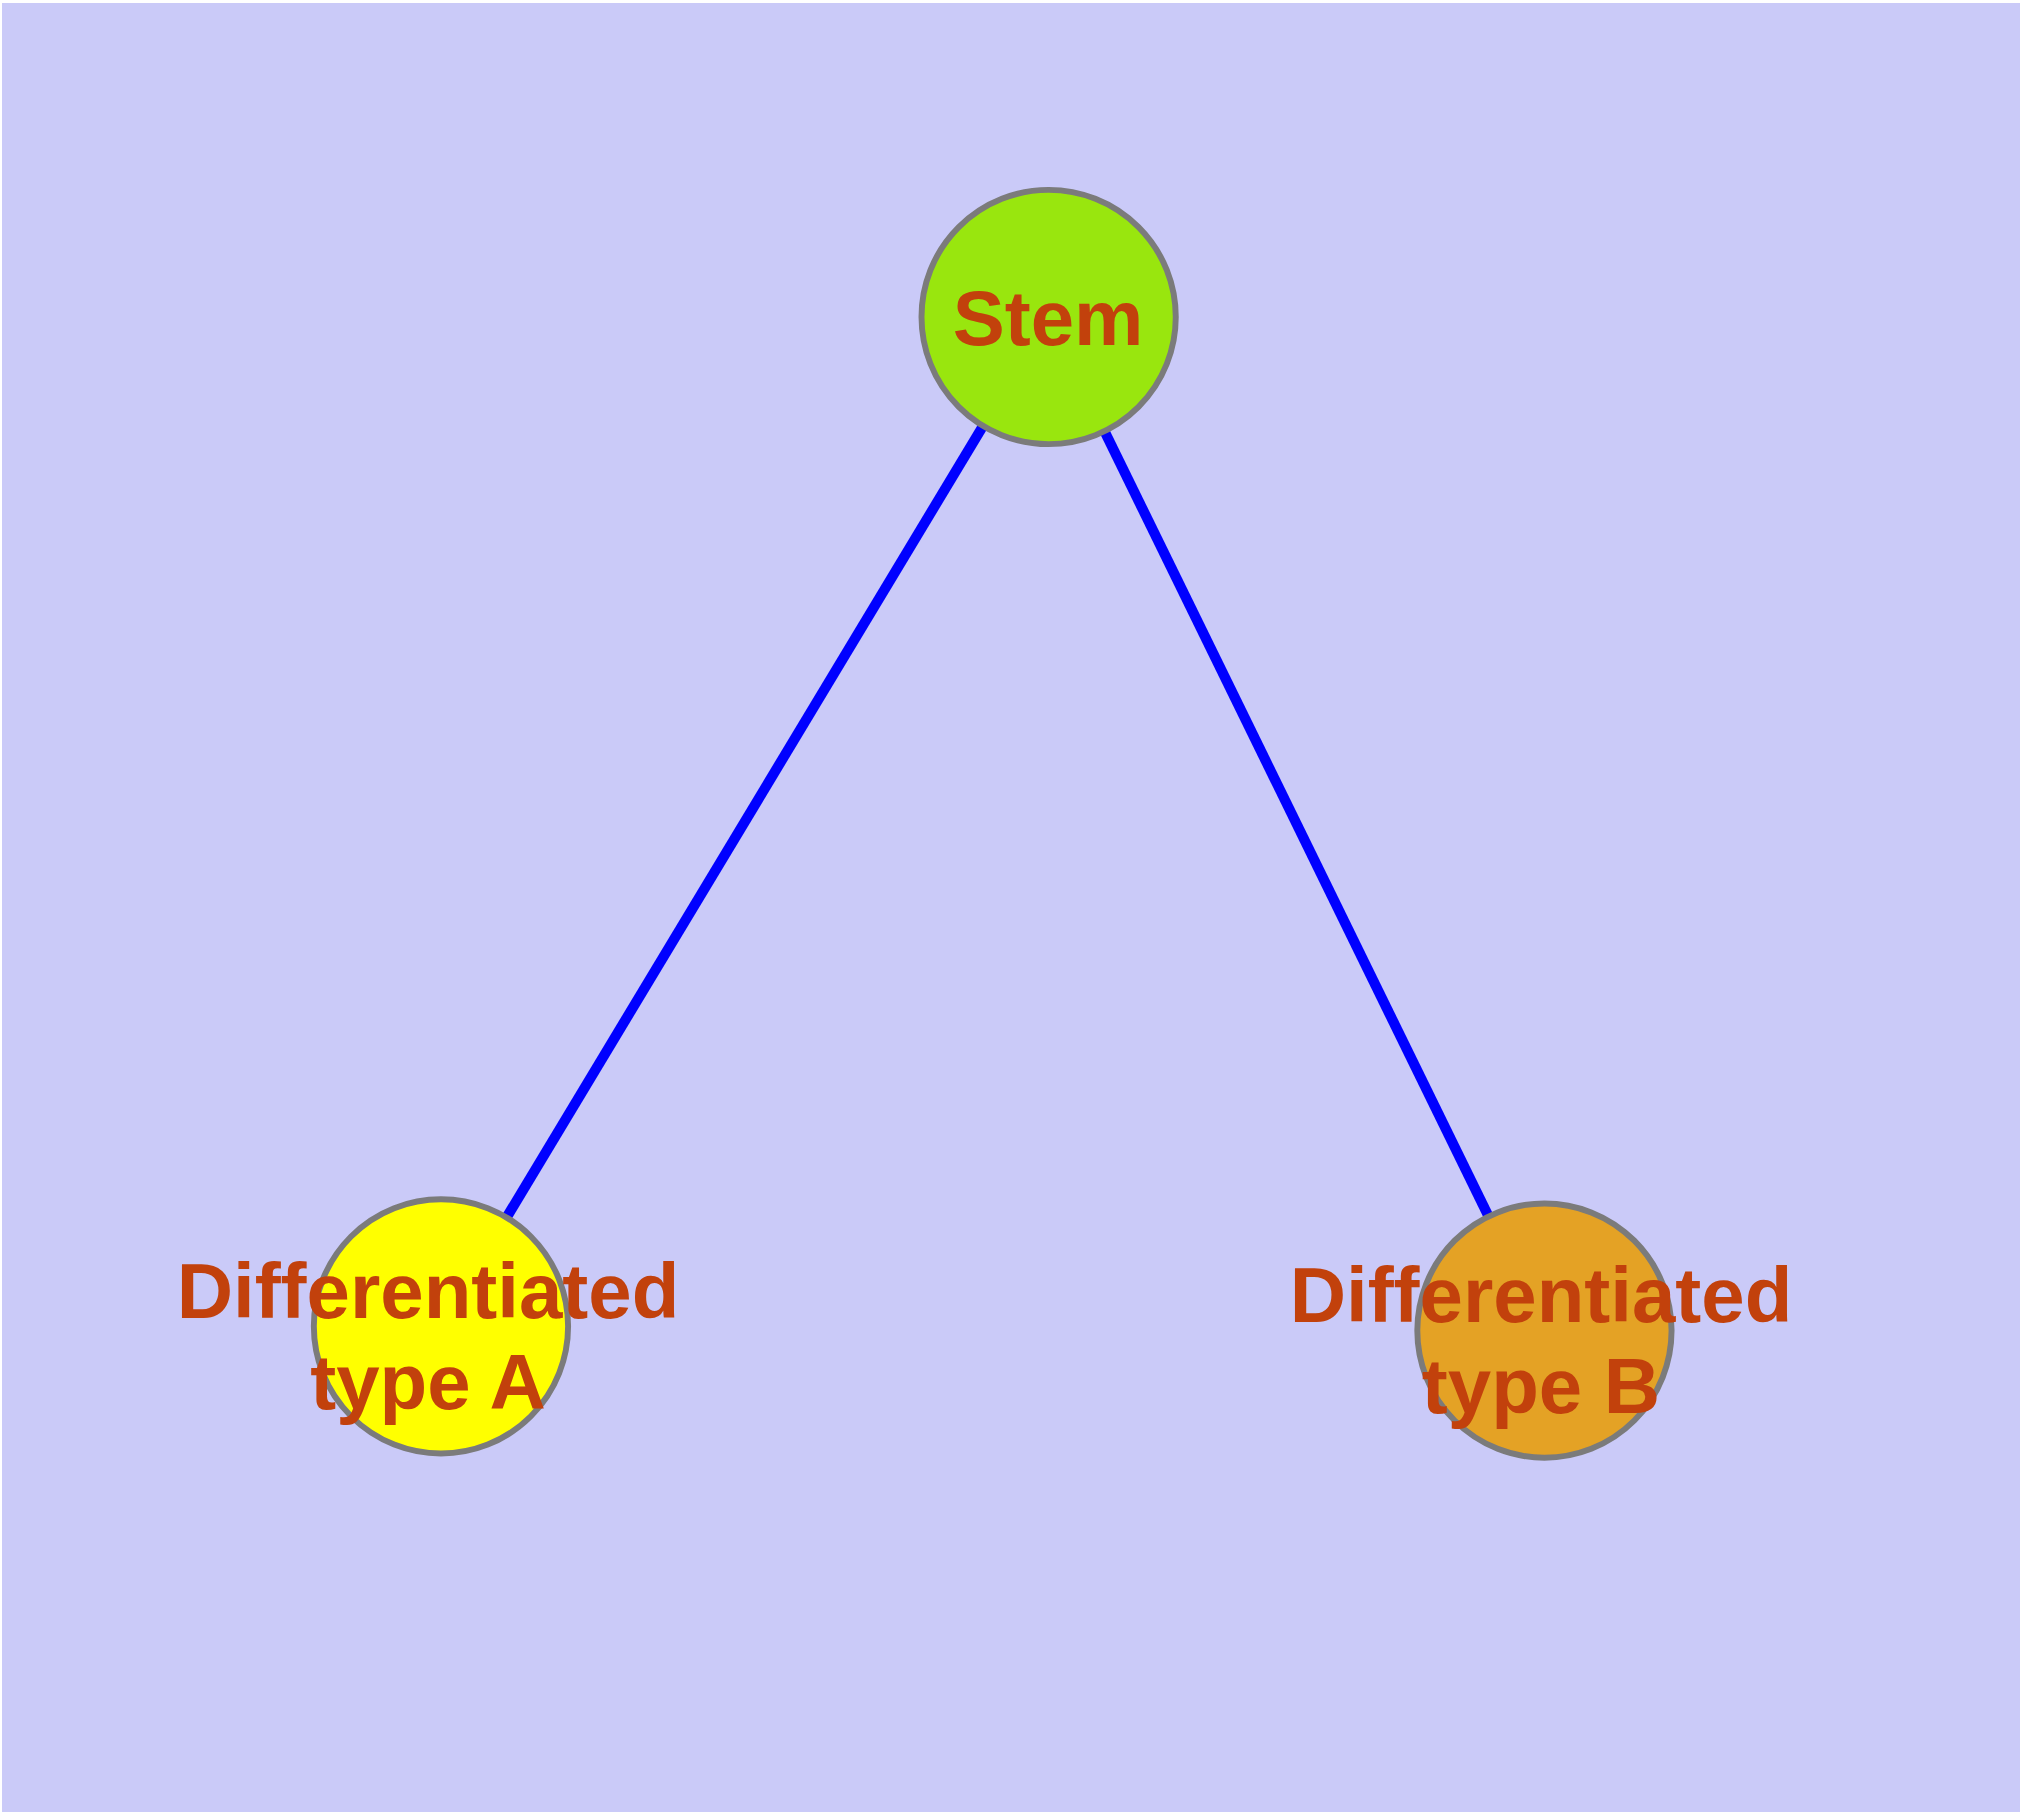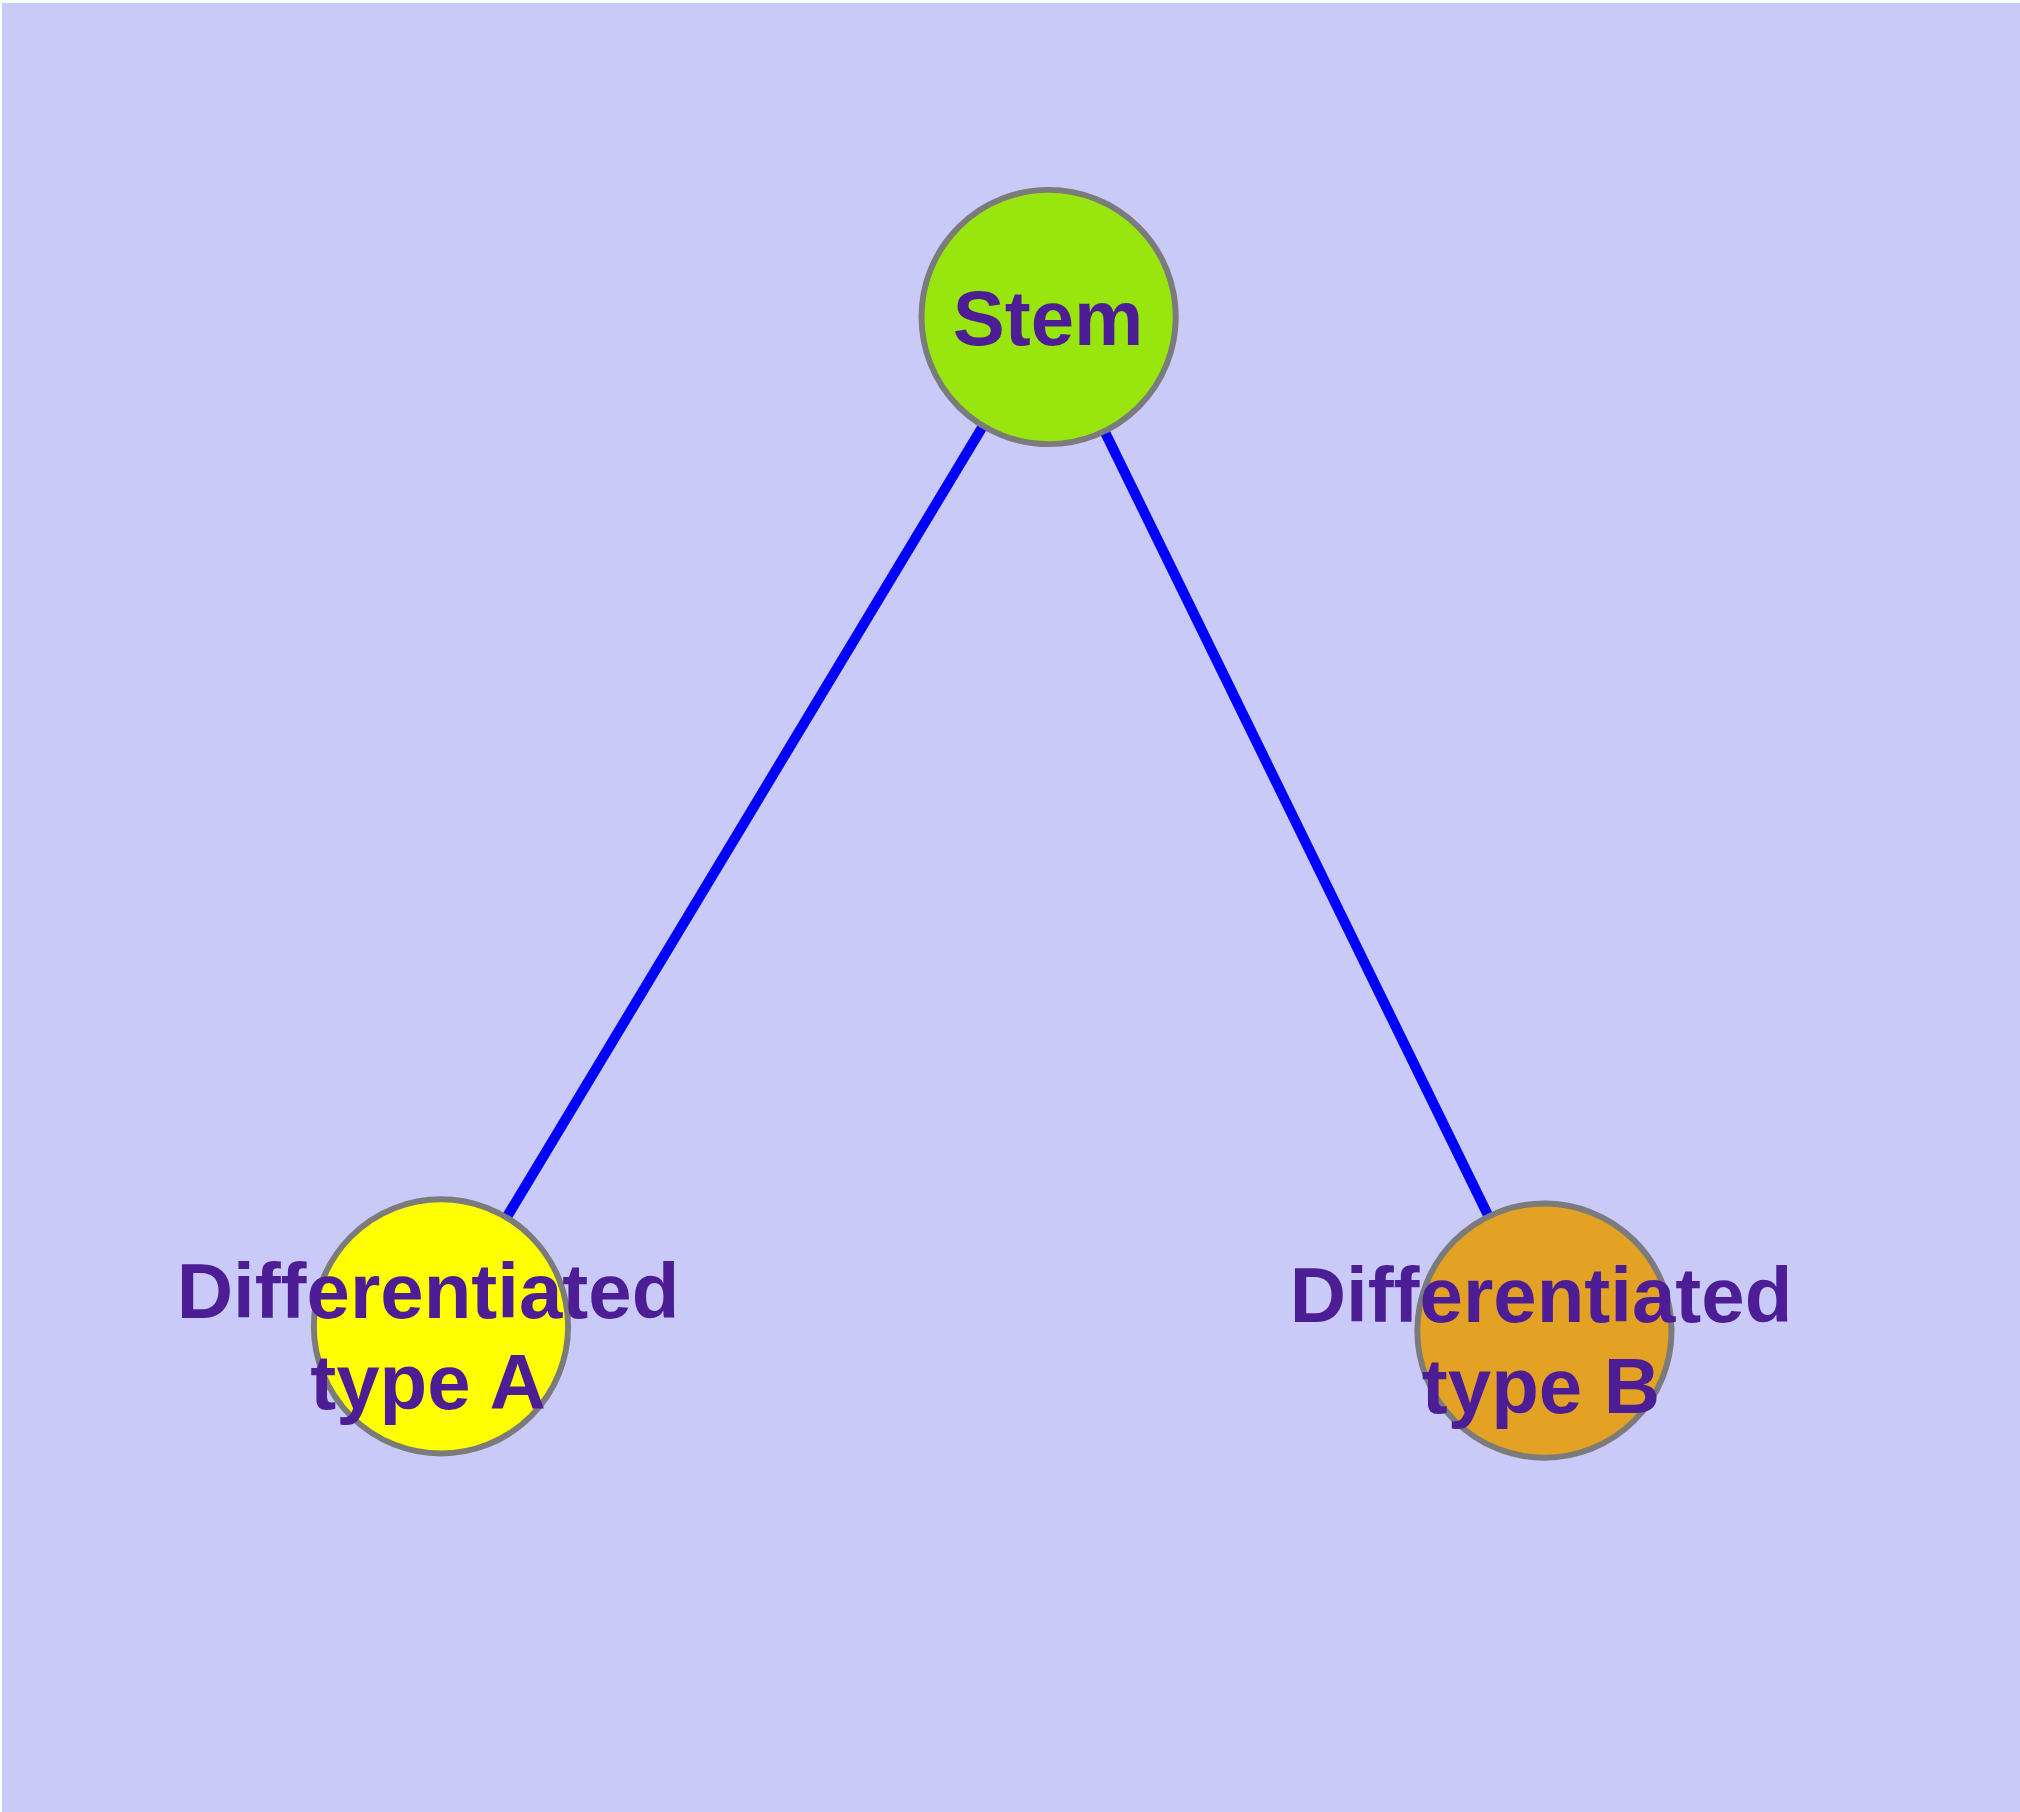--- a/index.html
+++ b/index.html
@@ -32,21 +32,21 @@
     width: 2021px;
     height: 1812px;
     display: block;
   }
   .node-label {
     position: absolute;
     transform: translate(-50%, -50%);
     font-weight: 700;
     font-size: 78px;
     line-height: 1.17;
-    color: #4c1d95;
+    color: #c2410c;
     white-space: pre;
     text-align: center;
     pointer-events: none;
   }
 </style>
 </head>
 <body>
 
 <div class="figure">
 

